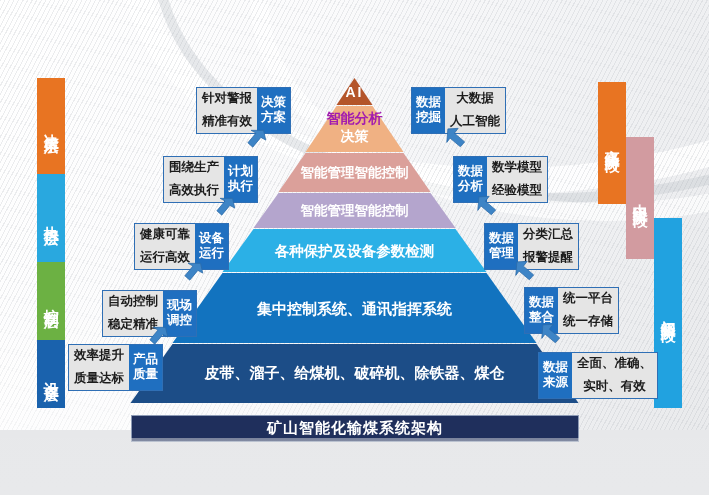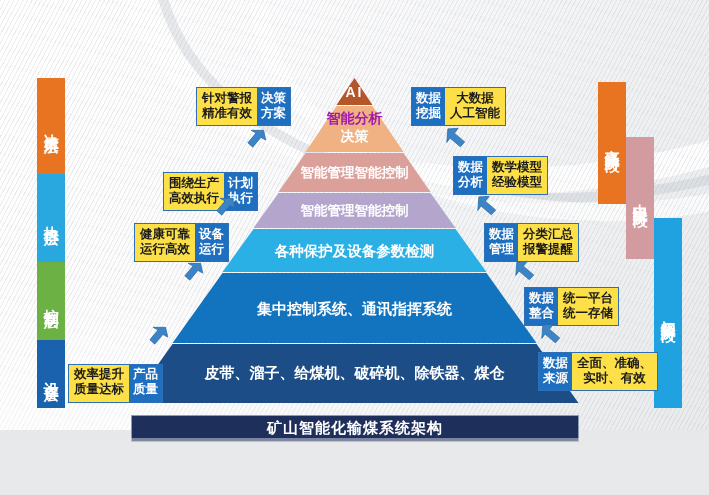--- a/index.html
+++ b/index.html
@@ -90,25 +90,26 @@
     white-space:nowrap;
   }
   .callout .tag{
     background:#1f6fc0;
     color:#fff;
     padding:3px 4px 4px 4px;
     display:flex; flex-direction:column; justify-content:center;
     text-align:center;
   }
   .callout .txt{
-    background:#fde047;
+    background:#e5e5e5;
     color:#1c1c1c;
     padding:3px 5px 4px 5px;
     display:flex; flex-direction:column; justify-content:center;
     text-align:center;
+    gap:8px;
   }
   .callout.rev{ flex-direction:row; }
 
   
   .arrow{ position:absolute; width:26px; height:26px; }
 
   
   .basebar{
     position:absolute;
     background:#1f2f5c;
@@ -219,21 +220,21 @@
       <div class="txt">
         <span>针对警报</span>
         <span>精准有效</span>
       </div>
       <div class="tag">
         <span>决策</span>
         <span>方案</span>
       </div>
     </div>
 
-    <div class="callout" style="left:163px;top:172px;">
+    <div class="callout" style="left:163px;top:156px;">
       <div class="txt">
         <span>围绕生产</span>
         <span>高效执行</span>
       </div>
       <div class="tag">
         <span>计划</span>
         <span>执行</span>
       </div>
     </div>
 
@@ -241,22 +242,32 @@
       <div class="txt">
         <span>健康可靠</span>
         <span>运行高效</span>
       </div>
       <div class="tag">
         <span>设备</span>
         <span>运行</span>
       </div>
     </div>
 
-
-    <div class="callout" style="left:68px;top:364px;font-family:Liberation Mono, monospace;">
+    <div class="callout" style="left:102px;top:290px;">
+      <div class="txt">
+        <span>自动控制</span>
+        <span>稳定精准</span>
+      </div>
+      <div class="tag">
+        <span>现场</span>
+        <span>调控</span>
+      </div>
+    </div>
+
+    <div class="callout" style="left:68px;top:344px;">
       <div class="txt">
         <span>效率提升</span>
         <span>质量达标</span>
       </div>
       <div class="tag">
         <span>产品</span>
         <span>质量</span>
       </div>
     </div>
 

